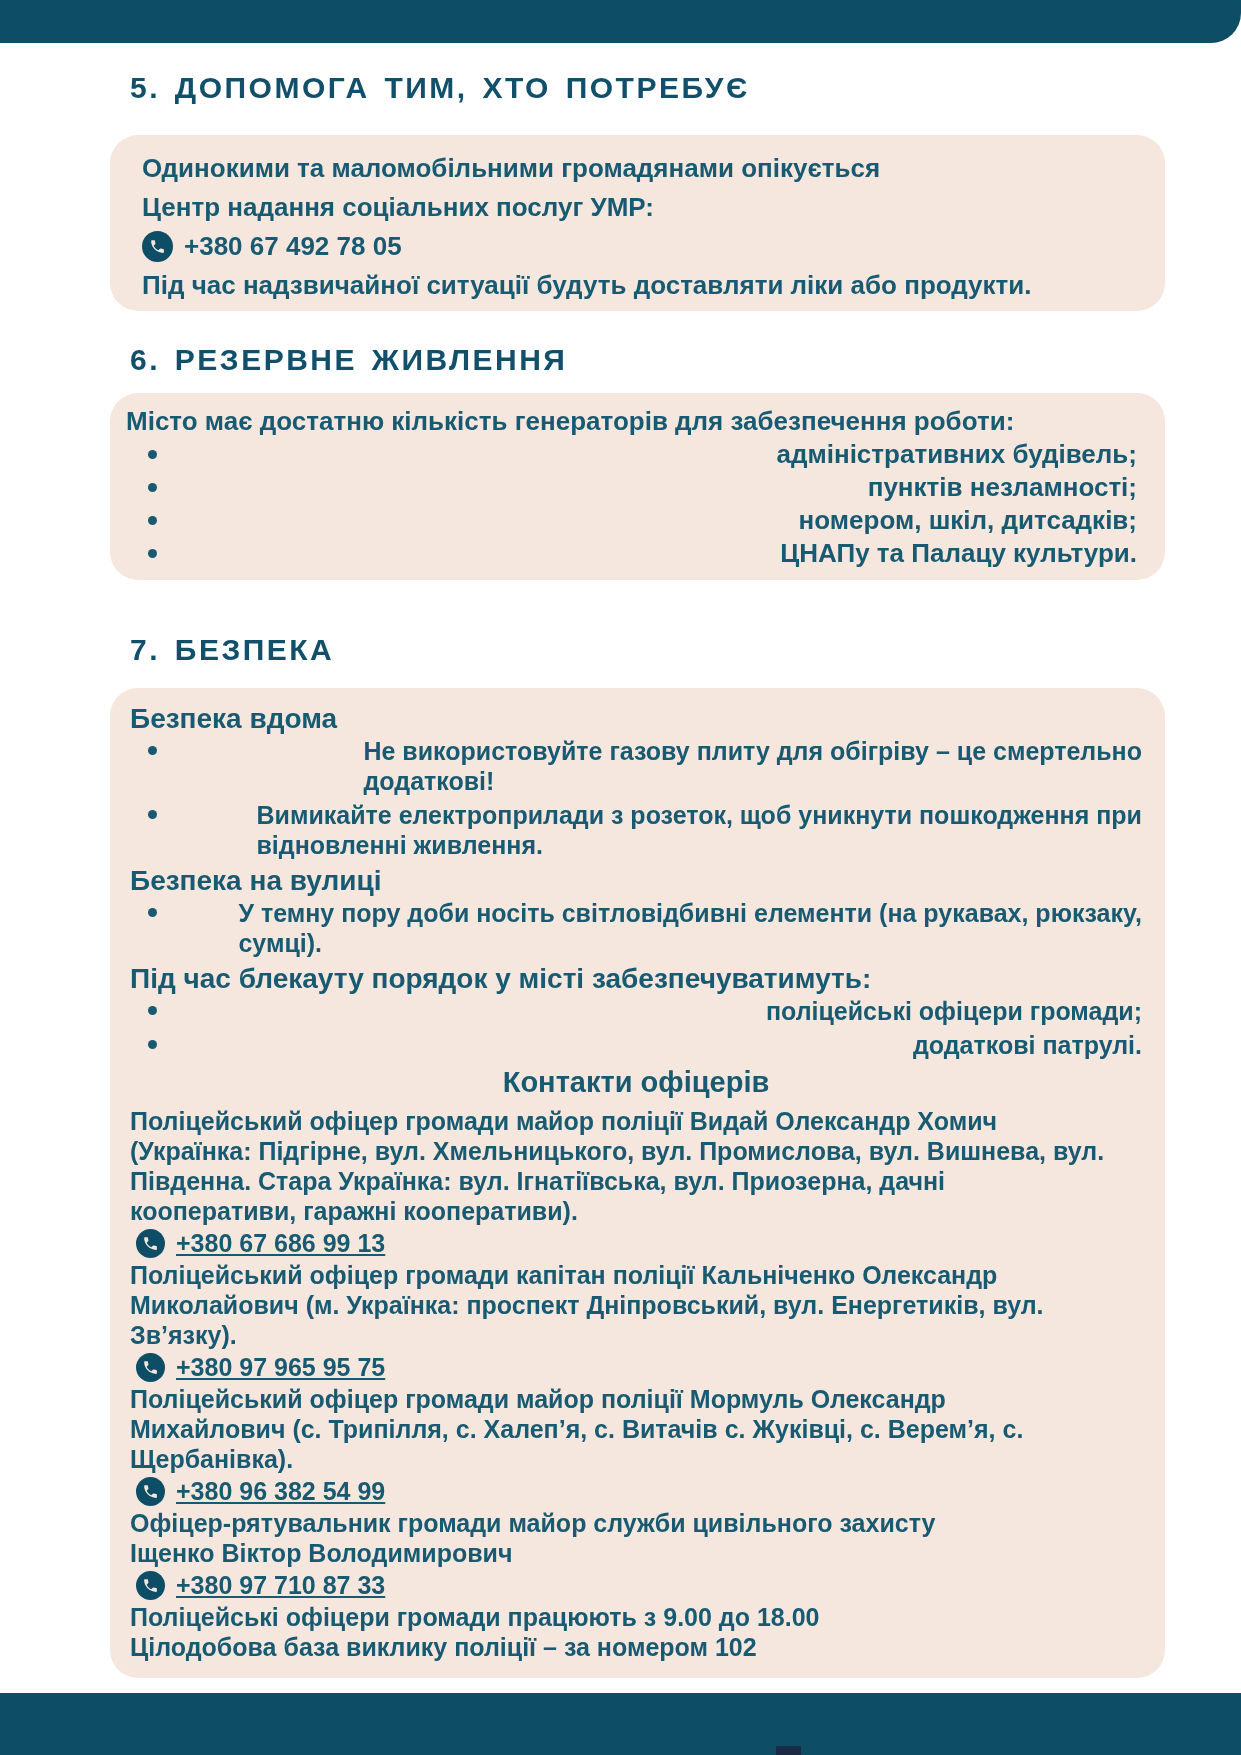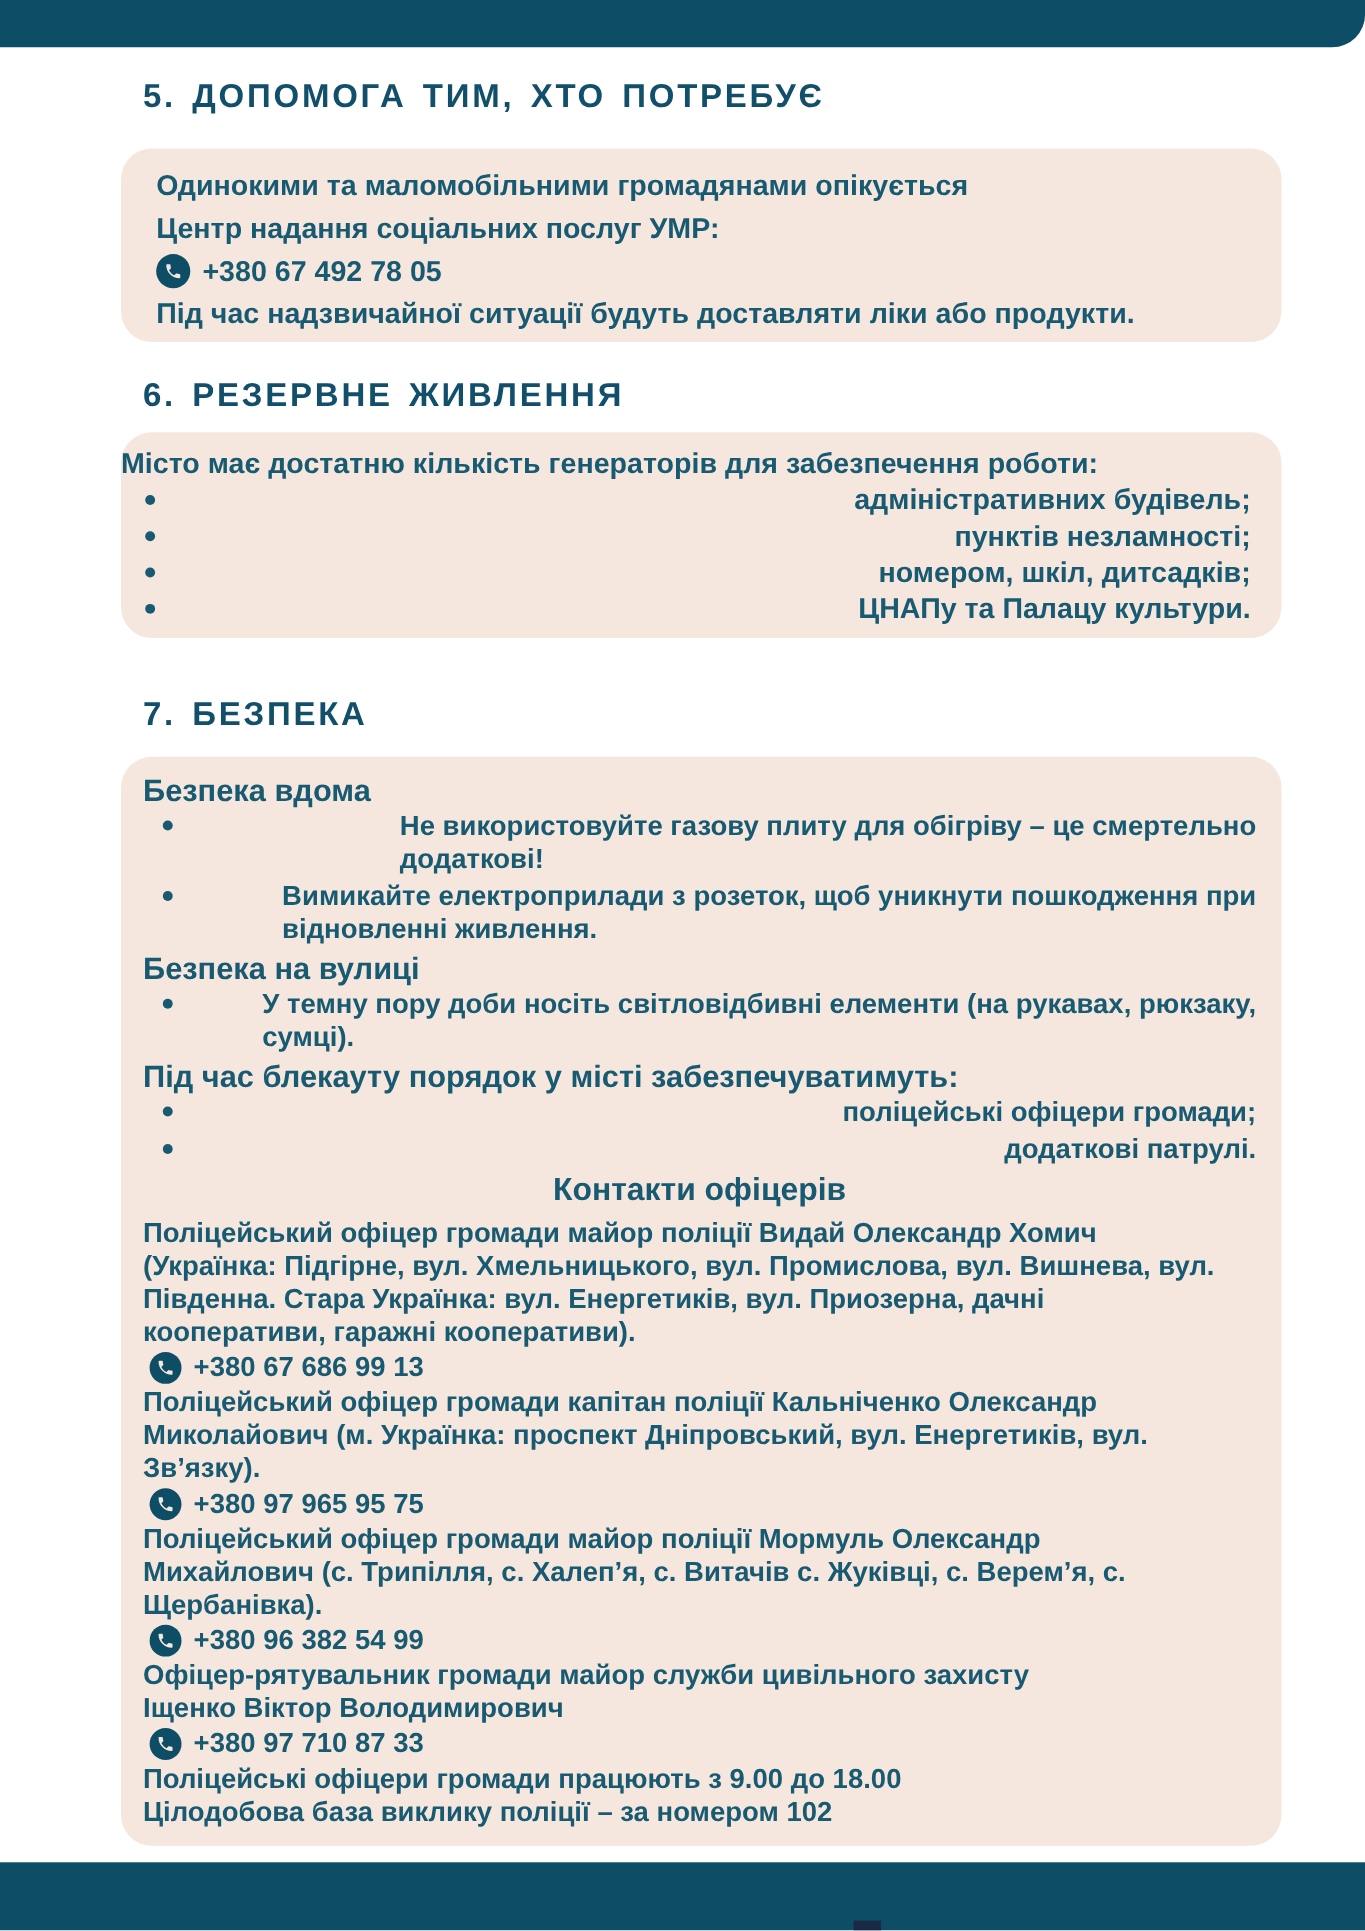--- a/index.html
+++ b/index.html
@@ -19,36 +19,36 @@
     letter-spacing:2.5px; word-spacing:4px; color:#124f6b; white-space:nowrap;
   }
   .t5{ margin-top:28px; }
   .t6{ margin-top:32px; }
   .t7{ margin-top:53px; }
   .card{
     margin-left:110px; width:1055px; background:#f5e7de; border-radius:28px;
     color:#185a72;
   }
   .card1{ margin-top:30px; padding:14px 30px 6px 32px; font-size:26px; line-height:39px; }
-  .card2{ margin-top:16px; padding:12px 28px 10px 0; font-size:26px; line-height:33px; }
+  .card2{ margin-top:16px; padding:12px 28px 10px 16px; font-size:26px; line-height:33px; }
   .card3{ margin-top:21px; padding:14px 23px 16px 20px; font-size:25px; line-height:30px; }
   .line{ white-space:nowrap; }
   .bullet{ display:flex; align-items:flex-start;justify-content:space-between; }
   .dot{
     flex:0 0 auto; width:9px; height:9px; border-radius:50%;
     background:#185a72; margin:12px 14px 0 22px;
   }
   .card3 .dot{ margin:10px 12px 0 18px; }
   .card3 .bullet{ margin-bottom:4px; }
   .sub{ font-size:28px; line-height:34px; white-space:nowrap; }
   .sub + .bullet{ margin-top:0; }
   .mt2{ margin-top:2px; }
   .phone-row{ display:flex; align-items:center; gap:11px; }
   .card1 .phone-row{ height:39px; }
-  .card3 .phone-row{ height:34px; margin-left:6px; }
+  .card3 .phone-row{ height:34px; margin-left:6px;text-decoration:underline; }
   .phone-ico{
     flex:0 0 auto; width:31px; height:31px; border-radius:50%;
     background:#0e4d66; display:flex; align-items:center; justify-content:center;
   }
   .card3 .phone-ico{ width:29px; height:29px; }
   .phone-ico svg{ width:17px; height:17px; fill:#f5e7de; }
   .contacts-h{
     text-align:center; font-size:29px; line-height:36px;
     margin:4px 0 6px 0;
   }
@@ -145,21 +145,21 @@
       <div class="bullet">
         <span class="dot"></span>
         <span class="line">додаткові патрулі.</span>
       </div>
 
       <div class="contacts-h">Контакти офіцерів</div>
 
       <div>
         <div class="line">Поліцейський офіцер громади майор поліції Видай Олександр Хомич</div>
         <div class="line">(Українка: Підгірне, вул. Хмельницького, вул. Промислова, вул. Вишнева, вул.</div>
-        <div class="line">Південна. Стара Українка: вул. Енергетиків, вул. Приозерна, дачні</div>
+        <div class="line">Південна. Стара Українка: вул. Ігнатіївська, вул. Приозерна, дачні</div>
         <div class="line">кооперативи, гаражні кооперативи).</div>
         <div class="phone-row">
           <span class="phone-ico">
             <svg viewBox="0 0 24 24">
                 <path d="M6.62 10.79c1.44 2.83 3.76 5.14 6.59 6.59l2.2-2.2c.27-.27.67-.36 1.02-.24 1.12.37 2.33.57 3.57.57.55 0 1 .45 1 1V20c0 .55-.45 1-1 1-9.39 0-17-7.61-17-17 0-.55.45-1 1-1h3.5c.55 0 1 .45 1 1 0 1.25.2 2.45.57 3.57.11.35.03.74-.25 1.02l-2.2 2.2z"></path>
               </svg>
           </span>
           <span class="line">+380 67 686 99 13</span>
         </div>
       </div>

